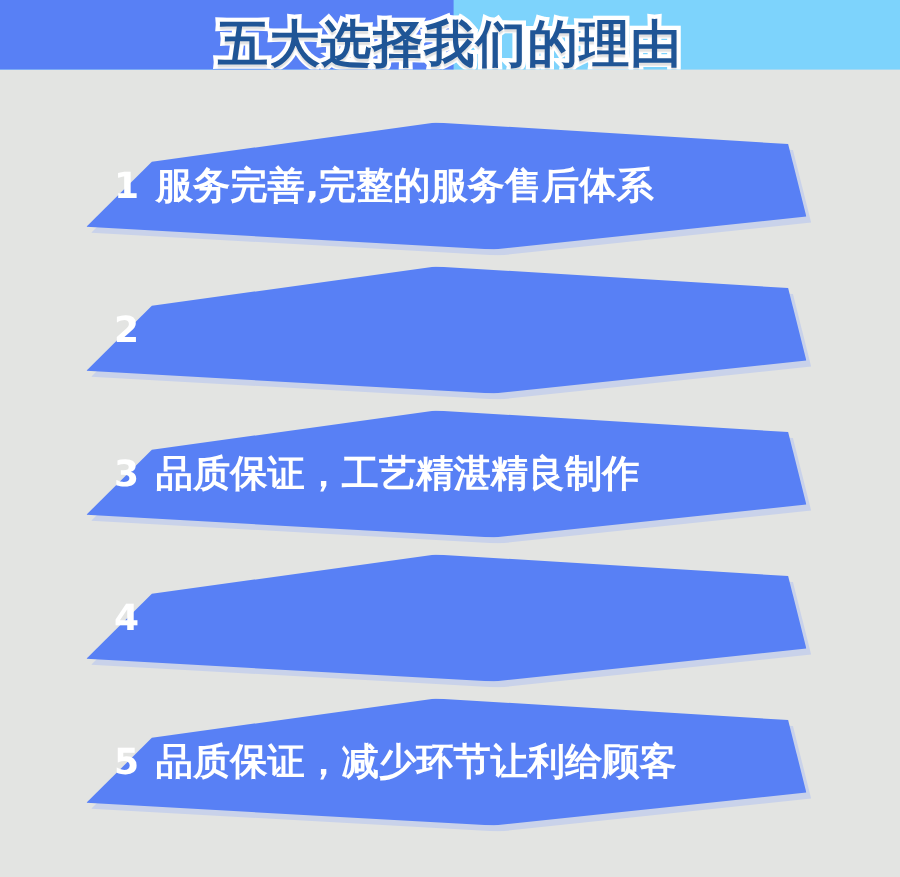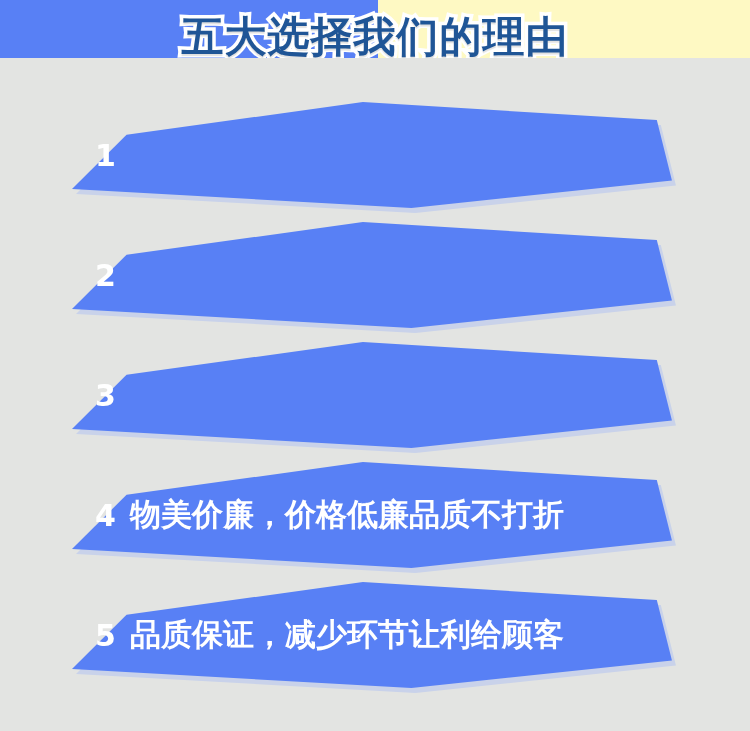--- a/index.html
+++ b/index.html
@@ -15,21 +15,21 @@
     overflow: hidden;
     position: relative;
   }
 
   
   .header {
     position: absolute;
     left: 0; top: 0;
     width: 750px;
     height: 58px;
-    background: #fef9c3;
+    background: #7dd3fc;
     overflow: hidden;
   }
   .header-blue-half {
     position: absolute;
     left: 0; top: 0;
     width: 378px;
     height: 74px;
     background: #5880f5;
   }
   .header-title {
@@ -133,45 +133,46 @@
   <div class="header-title">五大选择我们的理由</div>
 </div>
 
 <div class="reasons">
 
   <div class="reason-row r1">
     <div class="banner-shadow"></div>
     <div class="banner"></div>
     <div class="banner-text">
       <span class="banner-index">1</span>
+      <span class="banner-label">服务完善‚完整的服务售后体系</span>
     </div>
   </div>
 
   <div class="reason-row r2">
     <div class="banner-shadow"></div>
     <div class="banner"></div>
     <div class="banner-text">
       <span class="banner-index">2</span>
     </div>
   </div>
 
   <div class="reason-row r3">
     <div class="banner-shadow"></div>
     <div class="banner"></div>
     <div class="banner-text">
       <span class="banner-index">3</span>
+      <span class="banner-label">品质保证，工艺精湛精良制作</span>
     </div>
   </div>
 
   <div class="reason-row r4">
     <div class="banner-shadow"></div>
     <div class="banner"></div>
     <div class="banner-text">
       <span class="banner-index">4</span>
-      <span class="banner-label">物美价廉，价格低廉品质不打折</span>
     </div>
   </div>
 
   <div class="reason-row r5">
     <div class="banner-shadow"></div>
     <div class="banner"></div>
     <div class="banner-text">
       <span class="banner-index">5</span>
       <span class="banner-label">品质保证，减少环节让利给顾客</span>
     </div>

